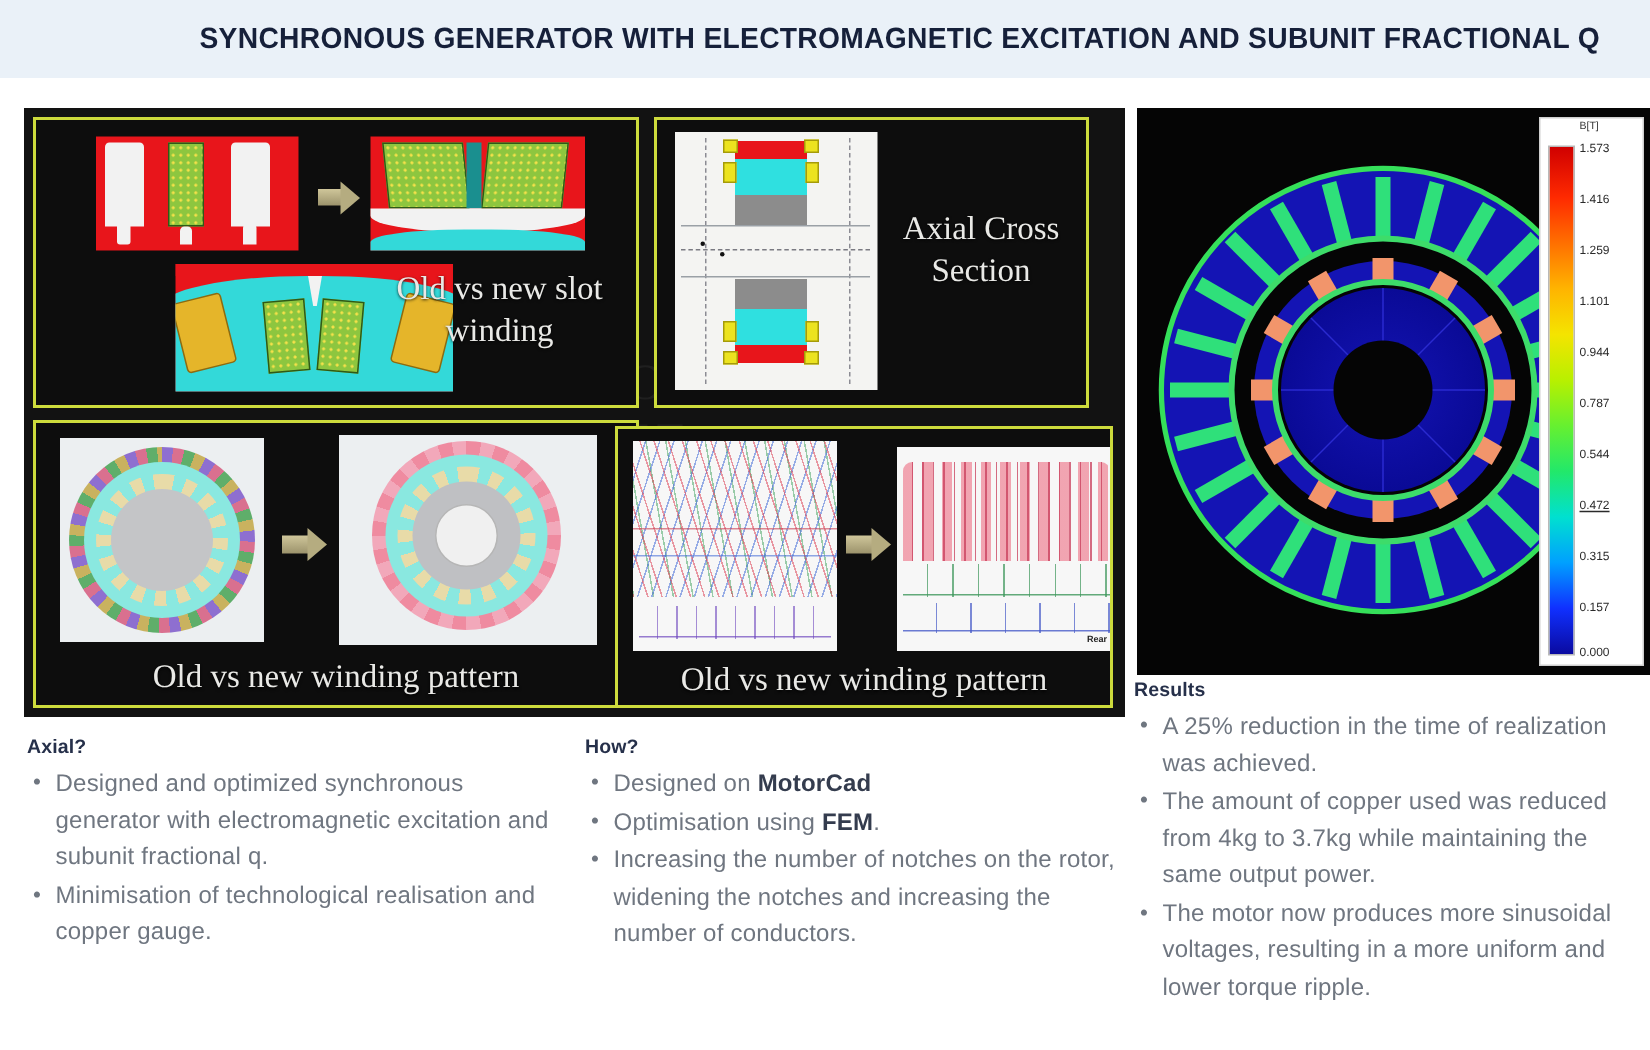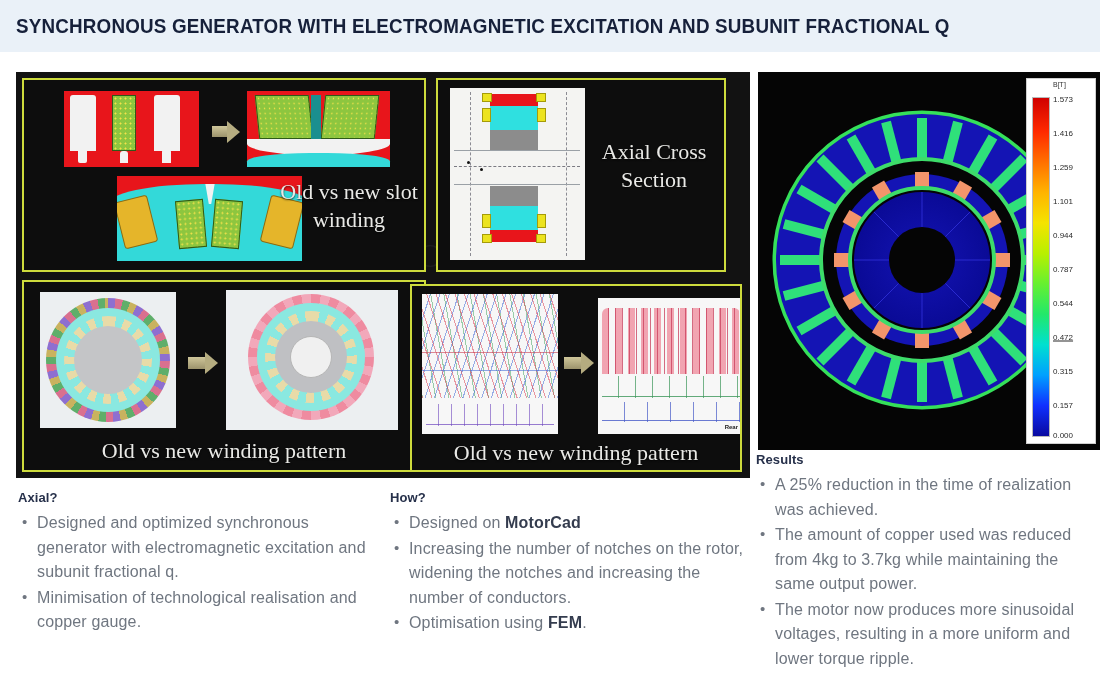--- a/index.html
+++ b/index.html
@@ -9,21 +9,21 @@
     background: #ffffff;
     font-family: "Liberation Sans", sans-serif;
     overflow: hidden;
   }
   #slide { position: relative; width: 1100px; height: 700px; background:#fff; }
 
   
   .header {
     position: absolute; left: 0; top: 0; width: 1100px; height: 52px;
     background: #eaf1f8;
-    display: flex; align-items: center;
+    display: flex; align-items: center; justify-content: flex-end;
   }
   .header-title {
     margin-left: 16px;
     font-size: 19.5px;
     font-weight: 700;
     letter-spacing: 0.2px;
     color: #16203a;
     font-family: "Liberation Sans", sans-serif;
     transform: scaleX(0.965);
     transform-origin: left center;
@@ -246,21 +246,21 @@
             <div class="coildots"></div>
           </div>
         <div class="coilstrip" style="left:96px; top:24px; width:28px; height:48px; transform:rotate(5deg);">
             <div class="coildots"></div>
           </div>
         <div style="position:absolute; left:88px; top:6px; width:10px; height:22px; background:#f2f2f2;
                     clip-path: polygon(0 0, 100% 0, 62% 100%, 38% 100%);"></div>
         <div style="position:absolute; left:0; top:0; width:185px; height:8px; background:#e8151b;"></div>
       </div>
 
-      <div class="caption-serif" style="right:0; top:98px; width:150px;">
+      <div class="caption-serif" style="right:16px; top:98px; width:150px;">
         <span>Old vs new slot</span><br>
         <span>winding</span>
       </div>
     </div>
 
     <div class="panel panel-rt">
       <div class="axial-sheet">
         <div class="ax-dash-v" style="left:20px; top:4px; height:164px;"></div>
         <div class="ax-dash-v" style="left:116px; top:4px; height:164px;"></div>
         <div class="ax-line-h" style="left:4px; top:62px; width:126px;"></div>
@@ -457,22 +457,22 @@
     <ul class="bullets">
       <li>Designed and optimized synchronous generator with electromagnetic excitation and subunit fractional q.</li>
       <li>Minimisation of technological realisation and copper gauge.</li>
     </ul>
   </div>
 
   <div class="col col-how">
     <div class="col-title">How?</div>
     <ul class="bullets">
       <li><span>Designed on </span><b>MotorCad</b><span></span></li>
+      <li><span>Optimisation using </span><b>FEM</b><span>.</span></li>
       <li><span>Increasing the number of notches on the rotor, widening the notches and increasing the number of conductors.</span></li>
-      <li><span>Optimisation using </span><b>FEM</b><span>.</span></li>
     </ul>
   </div>
 
   <div class="col col-results">
     <div class="col-title">Results</div>
     <ul class="bullets">
       <li>A 25% reduction in the time of realization was achieved.</li>
       <li>The amount of copper used was reduced from 4kg to 3.7kg while maintaining the same output power.</li>
       <li>The motor now produces more sinusoidal voltages, resulting in a more uniform and lower torque ripple.</li>
     </ul>

